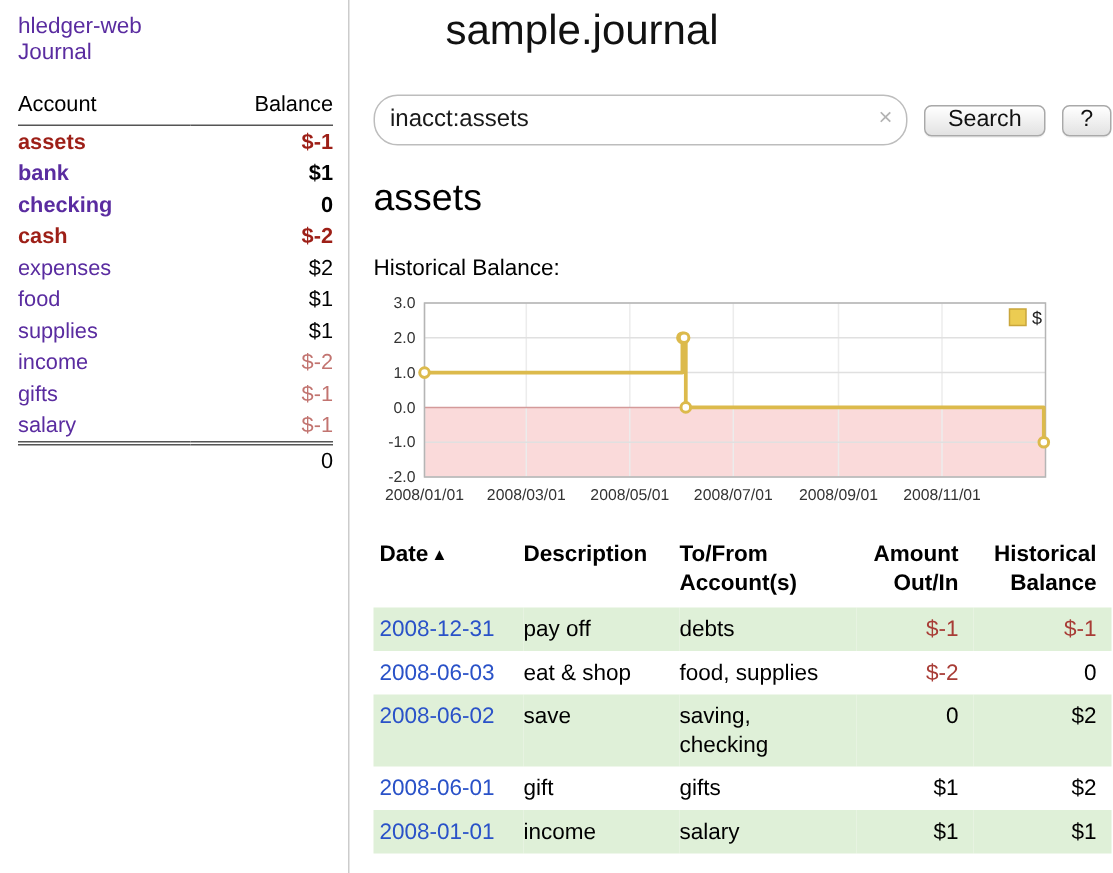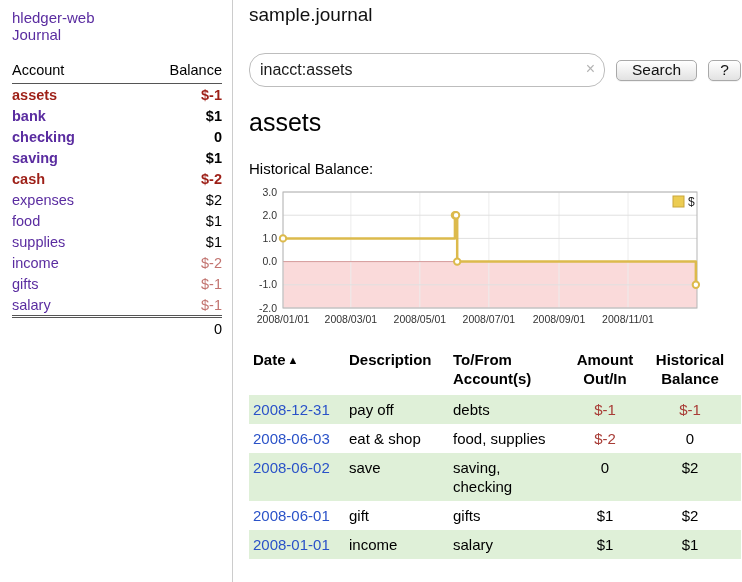--- a/index.html
+++ b/index.html
@@ -18,38 +18,38 @@
   .accounts .bal{text-align:right;}
   .accounts td{padding:2.5px 0;}
   .accounts tfoot td{border-top:3px double #555;padding-top:3px;}
   .acct{color:var(--purple);cursor:pointer;}
   .ind0{padding-left:8px;}.ind1{padding-left:21px;}.ind2{padding-left:34px;}
   .b{font-weight:700;}
   .neg-strong{color:var(--neg-strong);}
   .neg-soft{color:var(--neg-soft);}
   .neg{color:var(--neg);}
   .main{flex:1;padding:4px 0 0 16px;}
-  h1{font-size:19px;font-weight:400;color:#111;}
+  h1{font-size:28px;font-weight:400;color:#111;margin-left:48px;}
   .search-row{display:flex;align-items:center;gap:11px;margin-top:27px;}
   .search-box{position:relative;width:356px;}
   .search-box input{width:100%;height:34px;border:1px solid #bdbdbd;border-radius:16px;
     font-size:16px;padding:0 30px 0 10px;color:#1a1a1a;font-family:inherit;outline:none;}
   .clear-icon{position:absolute;right:10px;top:7px;font-size:16px;color:#b3b3b3;cursor:pointer;}
   .btn{height:21px;padding:0 15px;font-size:15.5px;color:#111;
     background:linear-gradient(#ffffff,#e2e2e2);border:1px solid #a9a9a9;border-radius:5px;
     cursor:pointer;font-family:inherit;box-shadow:0 1px 0 rgba(0,0,0,0.05);}
   .btn-help{padding:0 11px;}
   h2{font-size:25px;font-weight:500;margin-top:21px;color:#000;}
   .chart-title{margin-top:23px;font-size:15px;font-weight:400;}
   #chart{display:block;margin-top:7px;}
   #chart text{font-family:"Liberation Sans",sans-serif;}
   table.register{table-layout:fixed;width:492px;border-collapse:collapse;margin-top:14px;font-size:15px;}
   .w-date{width:100px;}.w-desc{width:104px;}.w-acct{width:118px;}.w-amt{width:78px;}.w-bal{width:92px;}
   .register th{font-weight:700;text-align:left;vertical-align:top;padding:2px 10px 7px 0;line-height:19px;}
-  .register th.num,.register td.num{text-align:center;}
+  .register th.num,.register td.num{text-align:right;}
   .register td{vertical-align:top;padding:5px 10px 5px 0;line-height:19px;}
   .register th.c-date,.register td.c-date{padding-left:4px;}
   .register tr.shaded{background:var(--row-shade);}
   .date-link{color:var(--link-blue);cursor:pointer;}
   .sort-icon{font-size:11px;position:relative;top:-1px;margin-left:2px;}
 </style>
 </head>
 <body>
 
 <div class="app">
@@ -69,24 +69,20 @@
             <td class="ind0"><span class="acct b neg-strong">assets</span></td>
             <td class="bal b neg-strong">$-1</td>
           </tr>
           <tr>
             <td class="ind1"><span class="acct b">bank</span></td>
             <td class="bal b">$1</td>
           </tr>
           <tr>
             <td class="ind2"><span class="acct b">checking</span></td>
             <td class="bal b">0</td>
-          </tr>
-          <tr>
-            <td class="ind2"><span class="acct b">saving</span></td>
-            <td class="bal b">$1</td>
           </tr>
           <tr>
             <td class="ind1"><span class="acct b neg-strong">cash</span></td>
             <td class="bal b neg-strong">$-2</td>
           </tr>
           <tr>
             <td class="ind0"><span class="acct">expenses</span></td>
             <td class="bal">$2</td>
           </tr>
           <tr>

